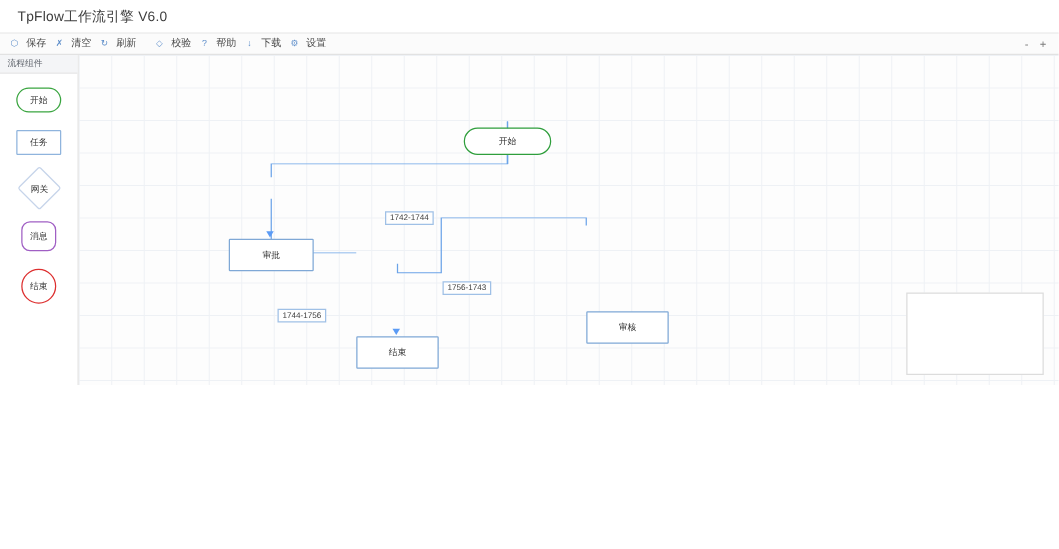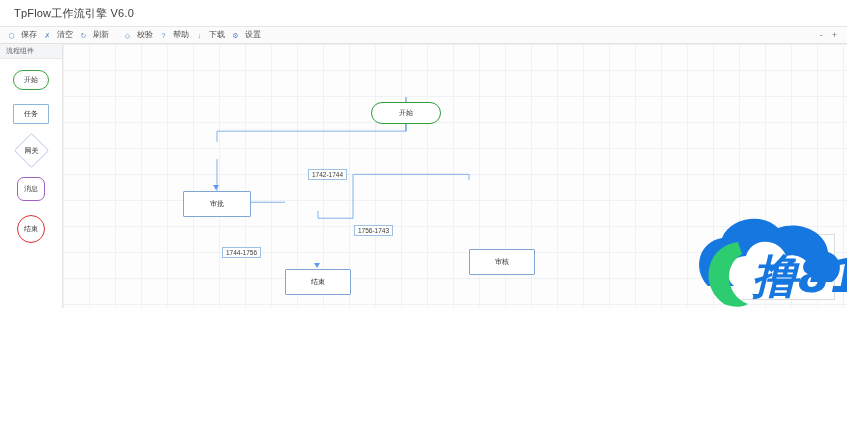--- a/index.html
+++ b/index.html
@@ -357,21 +357,14 @@
 
       <div class="edge-label" style="left:245px; top:125px;">1742-1744</div>
       <div class="edge-label" style="left:159px; top:203px;">1744-1756</div>
       <div class="edge-label" style="left:291px; top:181px;">1756-1743</div>
 
       <div class="minimap"></div>
 
     </div>
   </div>
 
-  <div class="watermark">
-    <svg width="157" height="100" viewBox="0 0 157 100">
-      <path d="M 18 78 C 2 62, 8 34, 32 30 C 40 10, 72 4, 88 20 C 110 12, 136 24, 138 44 C 152 48, 154 66, 142 74 L 120 74 C 126 58, 112 44, 96 48 C 90 30, 62 28, 56 48 C 38 48, 32 68, 44 78 Z" fill="#1677e0"></path>
-      <path d="M 48 34 C 16 38, 8 78, 34 96 C 44 100, 54 99, 58 96 C 36 88, 32 58, 52 46 Z" fill="#2ecc71"></path>
-      <text x="62" y="84" font-family="'DejaVu Sans', sans-serif" font-size="46" font-weight="bold" font-style="italic" fill="#1677e0">撸81</text>
-    </svg>
-  </div>
 
 </div>
 
 </body></html>

